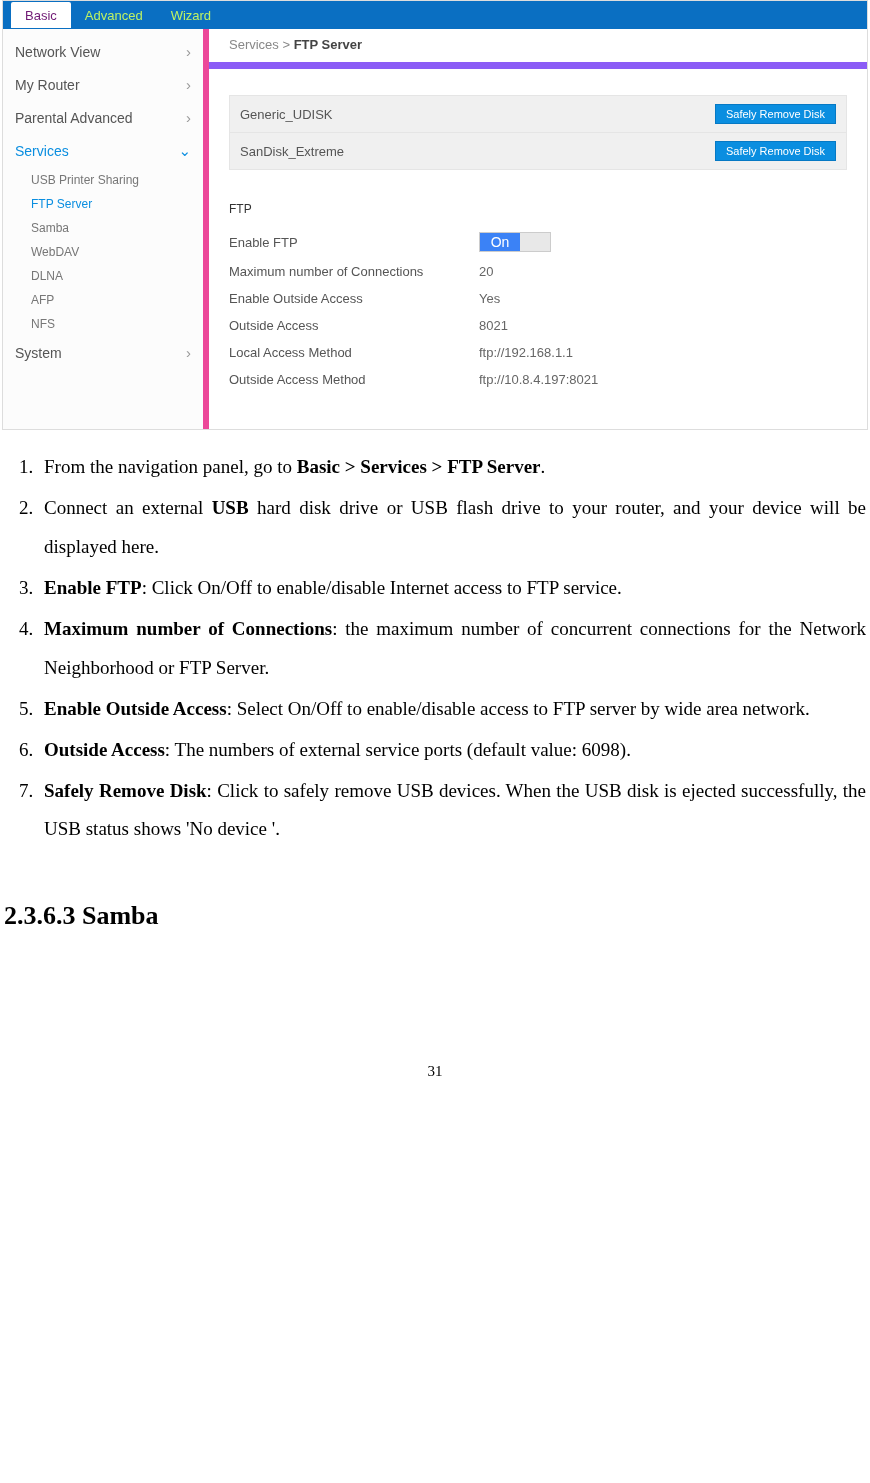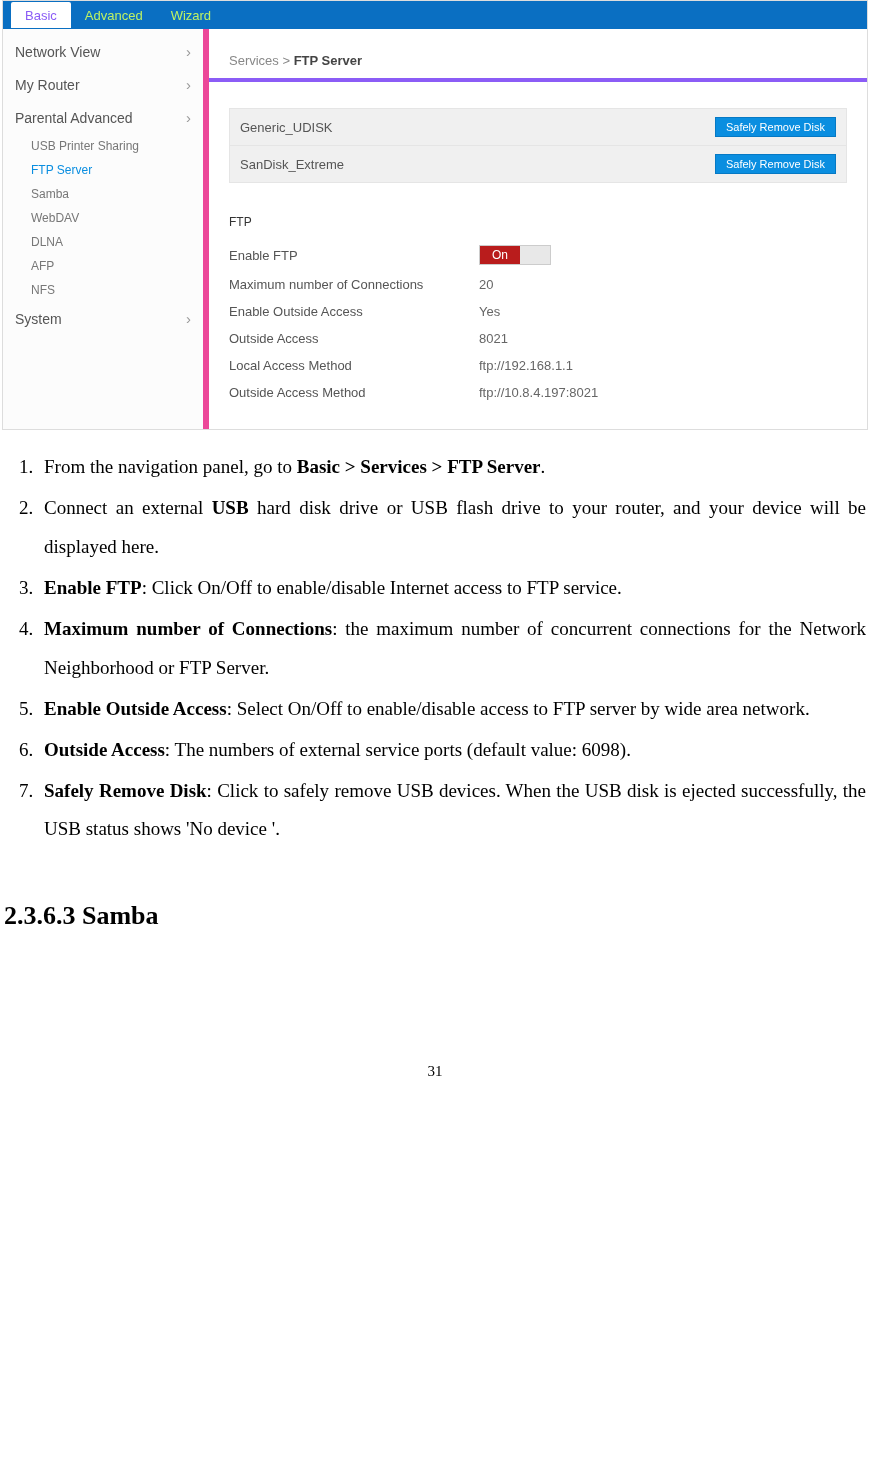--- a/index.html
+++ b/index.html
@@ -30,21 +30,21 @@
     padding-left: 8px;
   }
   .topbar .tab {
     color: #bef264;
     padding: 6px 14px 5px 14px;
     font-size: 13px;
     cursor: pointer;
   }
   .topbar .tab.active {
     background: #fff;
-    color: #8b5cf6;
+    color: #701a75;
     border-top-left-radius: 2px;
     border-top-right-radius: 2px;
     font-weight: normal;
   }
   .ui-body {
     display: flex;
     min-height: 400px;
   }
   .sidebar {
     width: 200px;
@@ -79,22 +79,22 @@
     cursor: pointer;
   }
   .subnav .sub-item.active { color: #0a8ee0; }
   .content {
     flex: 1;
     padding: 0 0 20px 0;
   }
   .breadcrumb {
     font-size: 13px;
     color: #888;
-    padding: 24px 20px 10px 20px;
-    border-bottom: 4px solid #8b5cf6;
+    padding: 8px 20px 10px 20px;
+    border-bottom: 7px solid #8b5cf6;
   }
   .breadcrumb b { color:#444; }
   .disk-list {
     margin: 26px 20px 18px 20px;
     background: #f0f0f0;
     border: 1px solid #e5e5e5;
   }
   .disk-row {
     display: flex;
     justify-content: space-between;
@@ -132,24 +132,24 @@
   .setting-label { width: 250px; }
   .setting-value { color: #666; }
   .toggle {
     display: inline-flex;
     width: 70px;
     height: 18px;
     border: 1px solid #ccc;
     background:#eee;
   }
   .toggle .on {
-    background: #b91c1c;
+    background: #3b82f6;
     color: #fff;
     width: 40px;
-    font-size: 12px;
+    font-size: 14px;
     display:flex;
     align-items:center;
     justify-content:center;
   }
   .toggle .off {
     width: 30px;
     background:#e8e8e8;
   }
   .doc {
     padding: 0 2px;
@@ -199,20 +199,24 @@
             <span>Network View</span>
             <span class="chev">›</span>
           </div>
         <div class="nav-item">
             <span>My Router</span>
             <span class="chev">›</span>
           </div>
         <div class="nav-item">
             <span>Parental Advanced</span>
             <span class="chev">›</span>
+          </div>
+        <div class="nav-item active">
+            <span>Services</span>
+            <span class="chev">⌄</span>
           </div>
         <div class="subnav">
           <div class="sub-item">USB Printer Sharing</div>
           <div class="sub-item active">FTP Server</div>
           <div class="sub-item">Samba</div>
           <div class="sub-item">WebDAV</div>
           <div class="sub-item">DLNA</div>
           <div class="sub-item">AFP</div>
           <div class="sub-item">NFS</div>
         </div>

